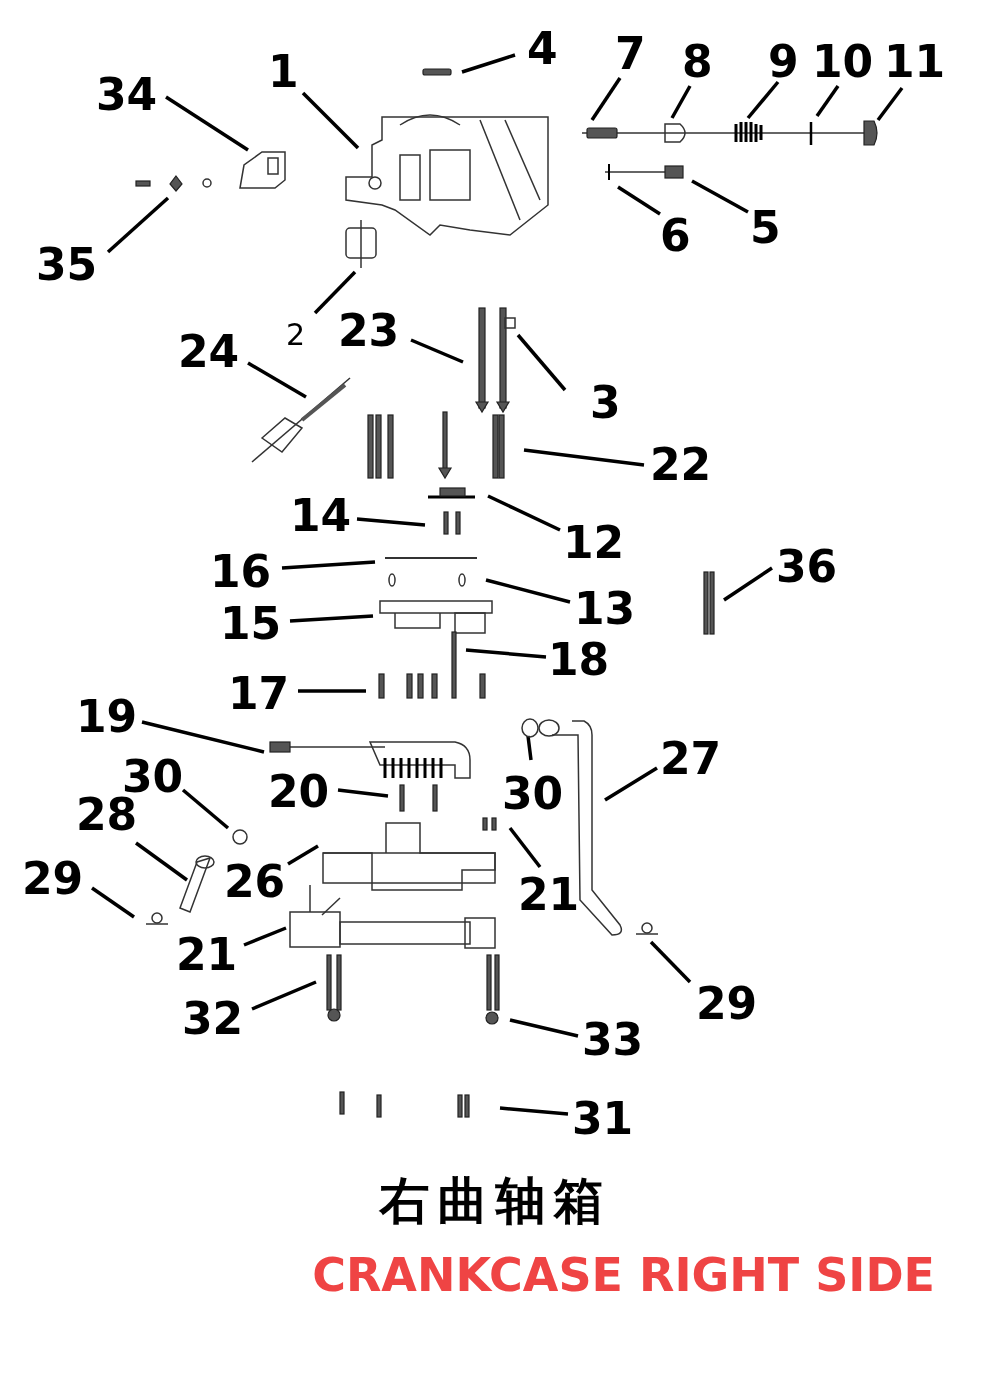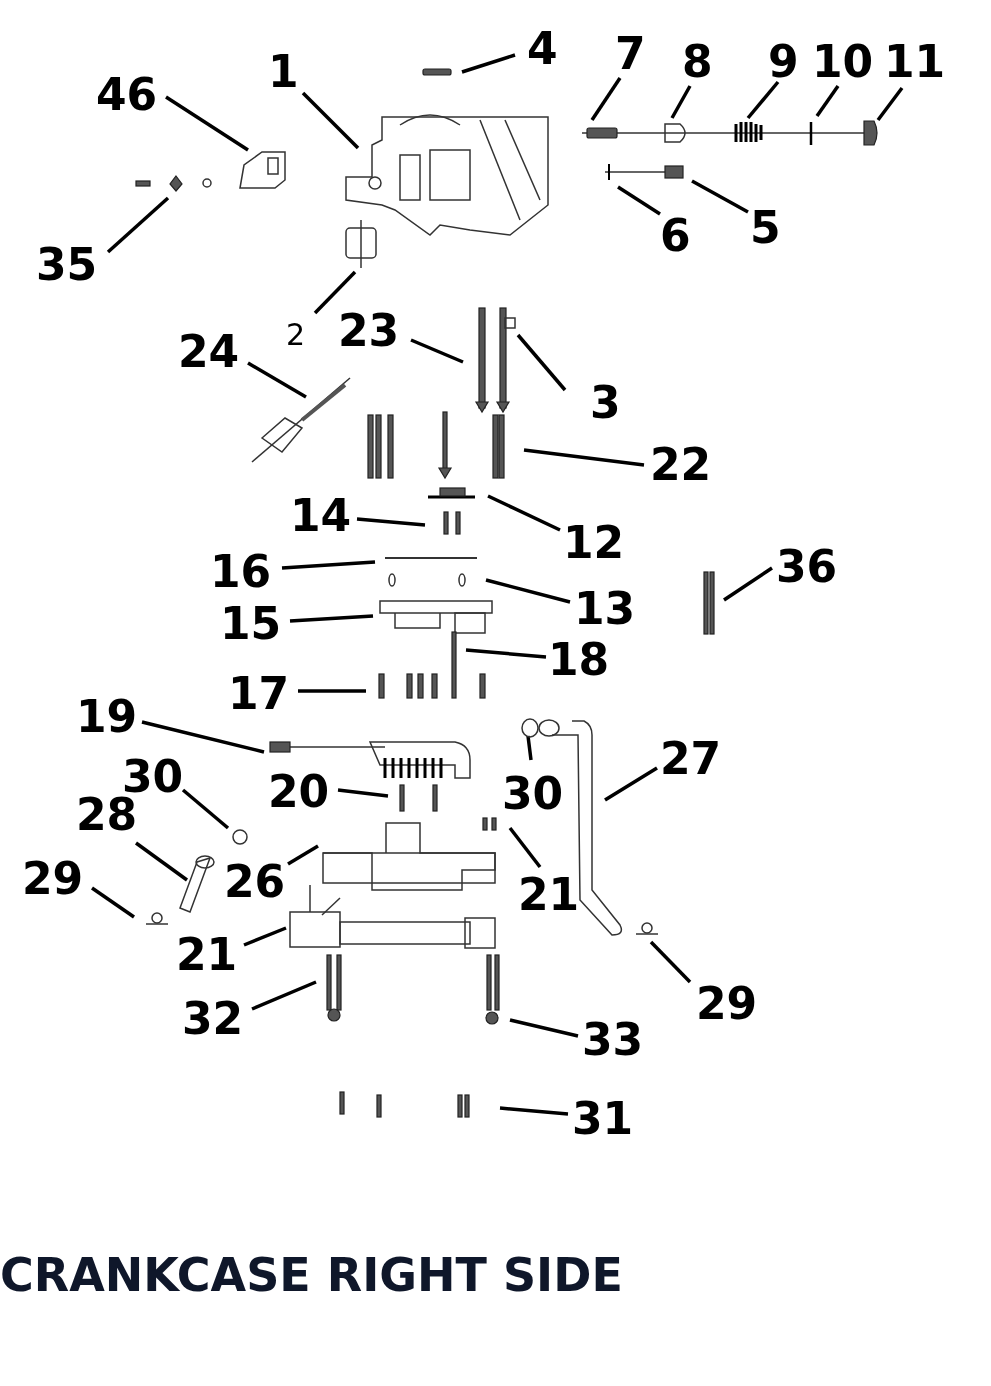--- a/index.html
+++ b/index.html
@@ -1,21 +1,21 @@
 <!DOCTYPE html>
 <html><head>
 <meta charset="utf-8">
 <style>
   html,body{margin:0;padding:0;background:#ffffff;}
   #stage{position:relative;width:991px;height:1386px;background:#fff;overflow:hidden;}
   svg#art{position:absolute;left:0;top:0;}
   .lbl{position:absolute;font-family:"DejaVu Sans",sans-serif;font-weight:bold;font-size:44px;line-height:44px;color:#000;white-space:nowrap;}
   .lbl.small{font-size:30px;font-weight:normal;}
   .title-cn{position:absolute;left:0;width:991px;top:1168px;text-align:center;font-family:"DejaVu Sans",sans-serif;font-weight:bold;font-size:50px;letter-spacing:8px;color:#000;}
-  .title-en{position:absolute;left:0;width:935px;top:1248px;text-align:left;font-family:"DejaVu Sans",sans-serif;font-weight:bold;font-size:46px;color:#0f172a;}
+  .title-en{position:absolute;left:0;width:935px;top:1248px;text-align:right;font-family:"DejaVu Sans",sans-serif;font-weight:bold;font-size:46px;color:#ef4444;}
   .ln{stroke:#000;stroke-width:3.5;}
   .pt{stroke:#333;stroke-width:1.5;fill:none;}
   .pf{stroke:#222;stroke-width:1.2;fill:#555;}
 </style>
 </head>
 <body>
 
 <div id="stage">
   <svg id="art" width="991" height="1386" viewBox="0 0 991 1386">
 
@@ -281,19 +281,20 @@
       <div class="lbl" style="left: 224px; top: 860px;">26</div>
       <div class="lbl" style="left: 660px; top: 737px;">27</div>
       <div class="lbl" style="left: 76px; top: 793px;">28</div>
       <div class="lbl" style="left: 22px; top: 857px;">29</div>
       <div class="lbl" style="left: 696px; top: 982px;">29</div>
       <div class="lbl" style="left: 122px; top: 755px;">30</div>
       <div class="lbl" style="left: 502px; top: 772px;">30</div>
       <div class="lbl" style="left: 572px; top: 1097px;">31</div>
       <div class="lbl" style="left: 182px; top: 997px; text-align: center;">32</div>
       <div class="lbl" style="left: 582px; top: 1018px;">33</div>
-      <div class="lbl" style="left: 96px; top: 73px;">46</div>
+      <div class="lbl" style="left: 96px; top: 73px;">34</div>
       <div class="lbl" style="left: 36px; top: 243px;">35</div>
       <div class="lbl" style="left: 776px; top: 545px;">36</div>
     </div>
 
+  <div class="title-cn">右曲轴箱</div>
   <div class="title-en">CRANKCASE RIGHT SIDE</div>
 </div>
 
 </body></html>

